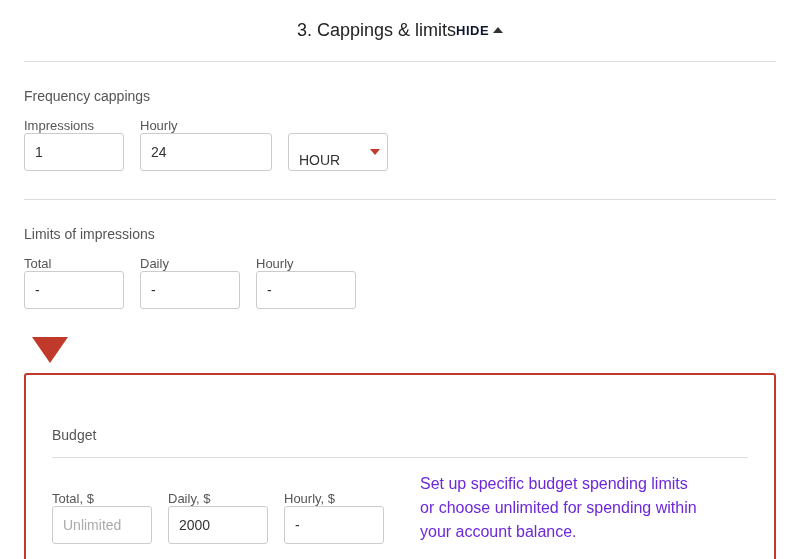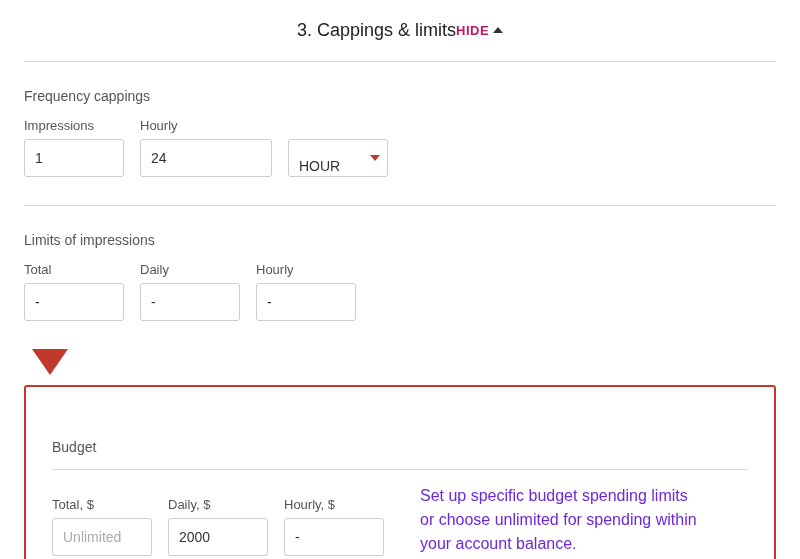--- a/index.html
+++ b/index.html
@@ -22,21 +22,21 @@
 
     .section-title {
       font-size: 18px;
       font-weight: 400;
       color: #222;
     }
 
     .hide-btn {
       font-size: 13px;
       font-weight: 700;
-      color: #be185d;
+      color: #0f172a;
       text-transform: uppercase;
       letter-spacing: 0.5px;
       cursor: pointer;
       display: flex;
       align-items: center;
       gap: 4px;
       background: none;
       border: none;
     }
 
@@ -66,21 +66,20 @@
     .fields-row {
       display: flex;
       gap: 16px;
       align-items: flex-end;
       margin-bottom: 28px;
     }
 
     .field-group {
       display: flex;
       flex-direction: column;
-      gap: 6px;
     }
 
     .field-label {
       font-size: 13px;
       color: #555;
     }
 
     .field-input {
       height: 38px;
       border: 1px solid #ccc;

